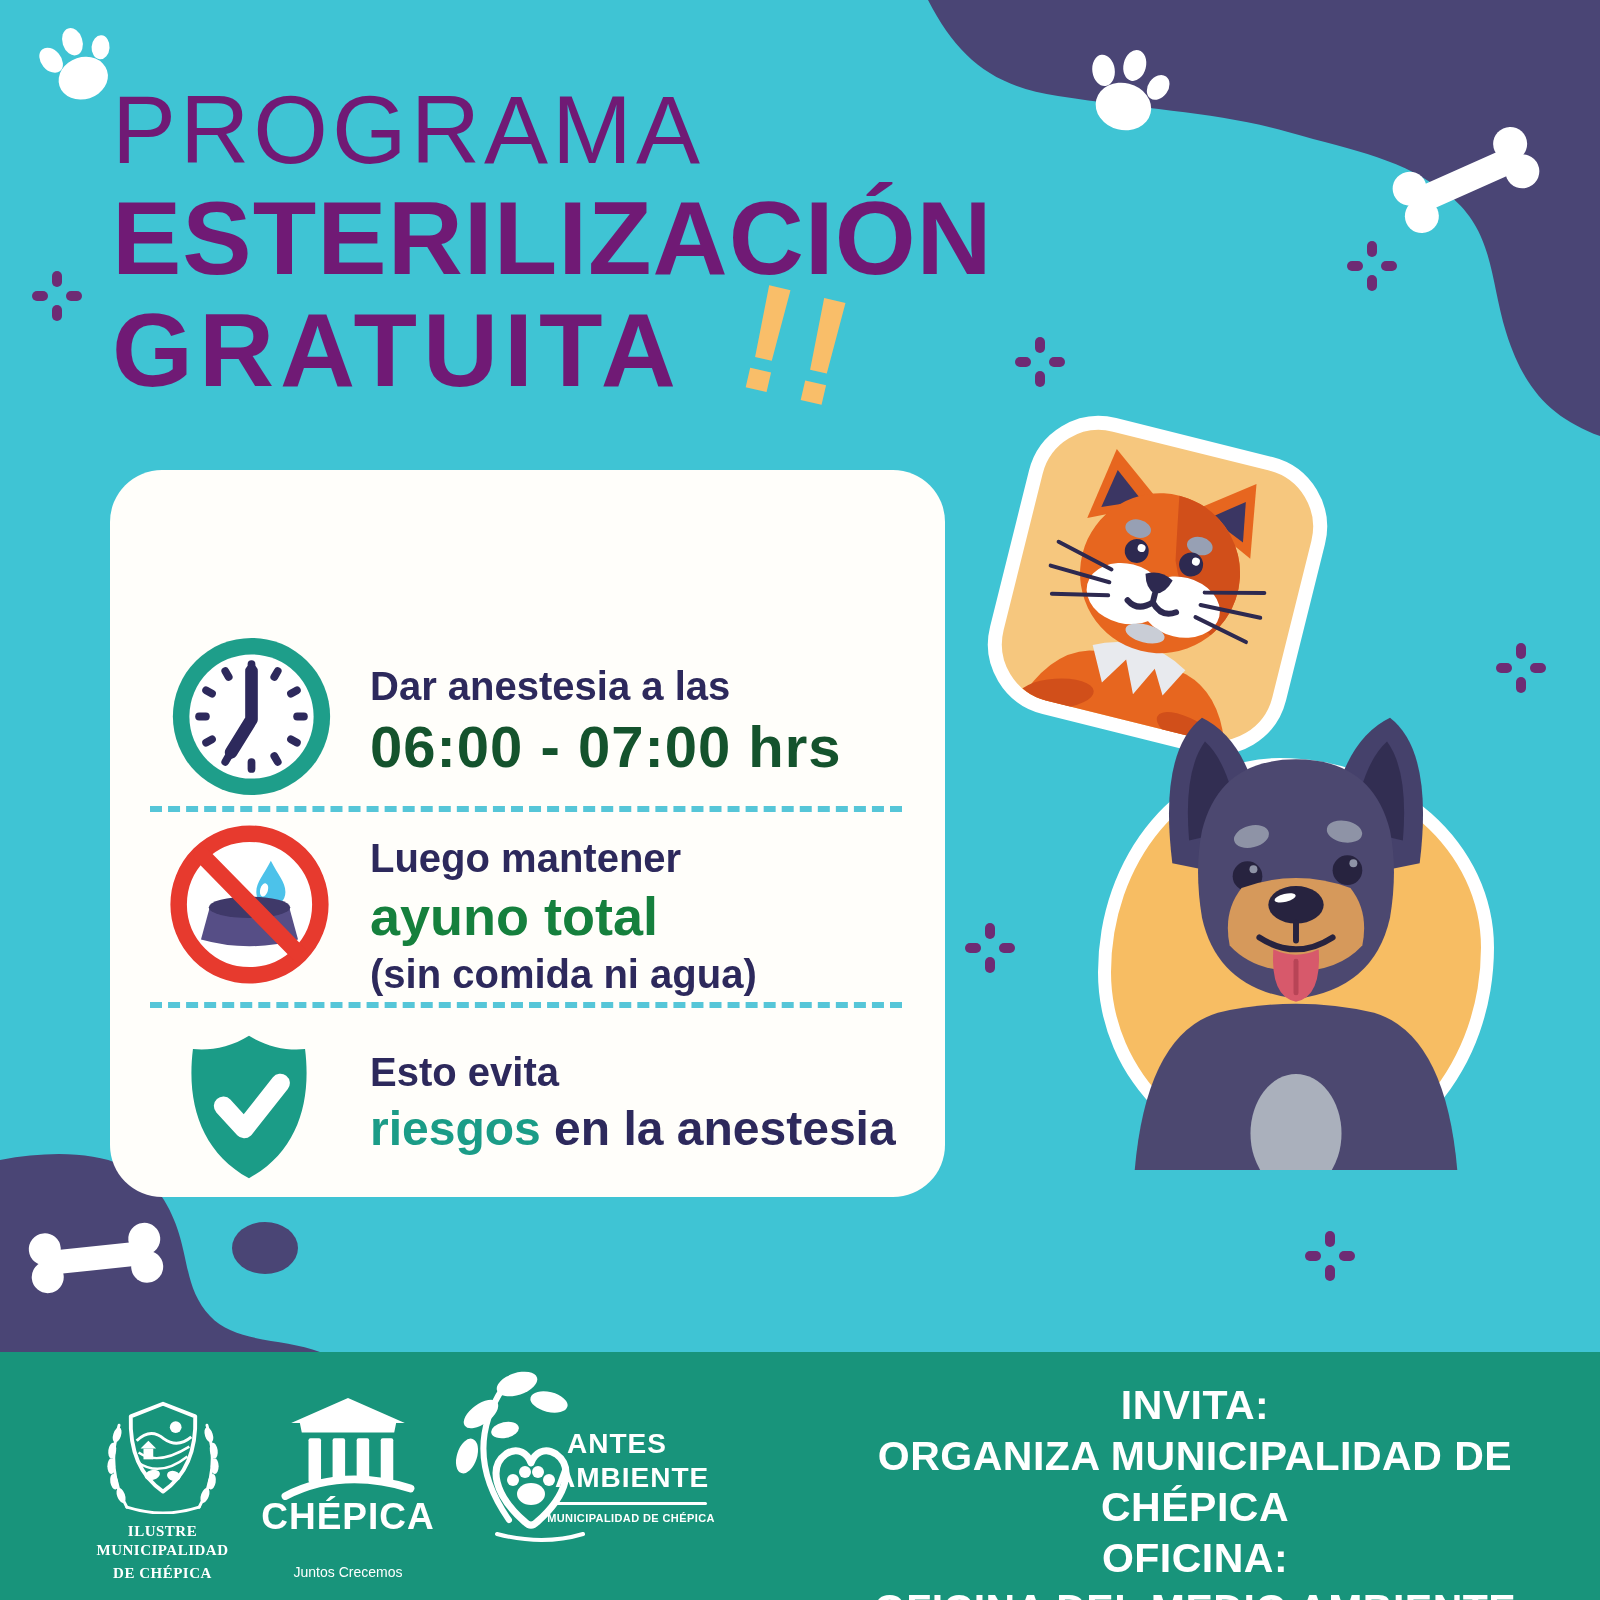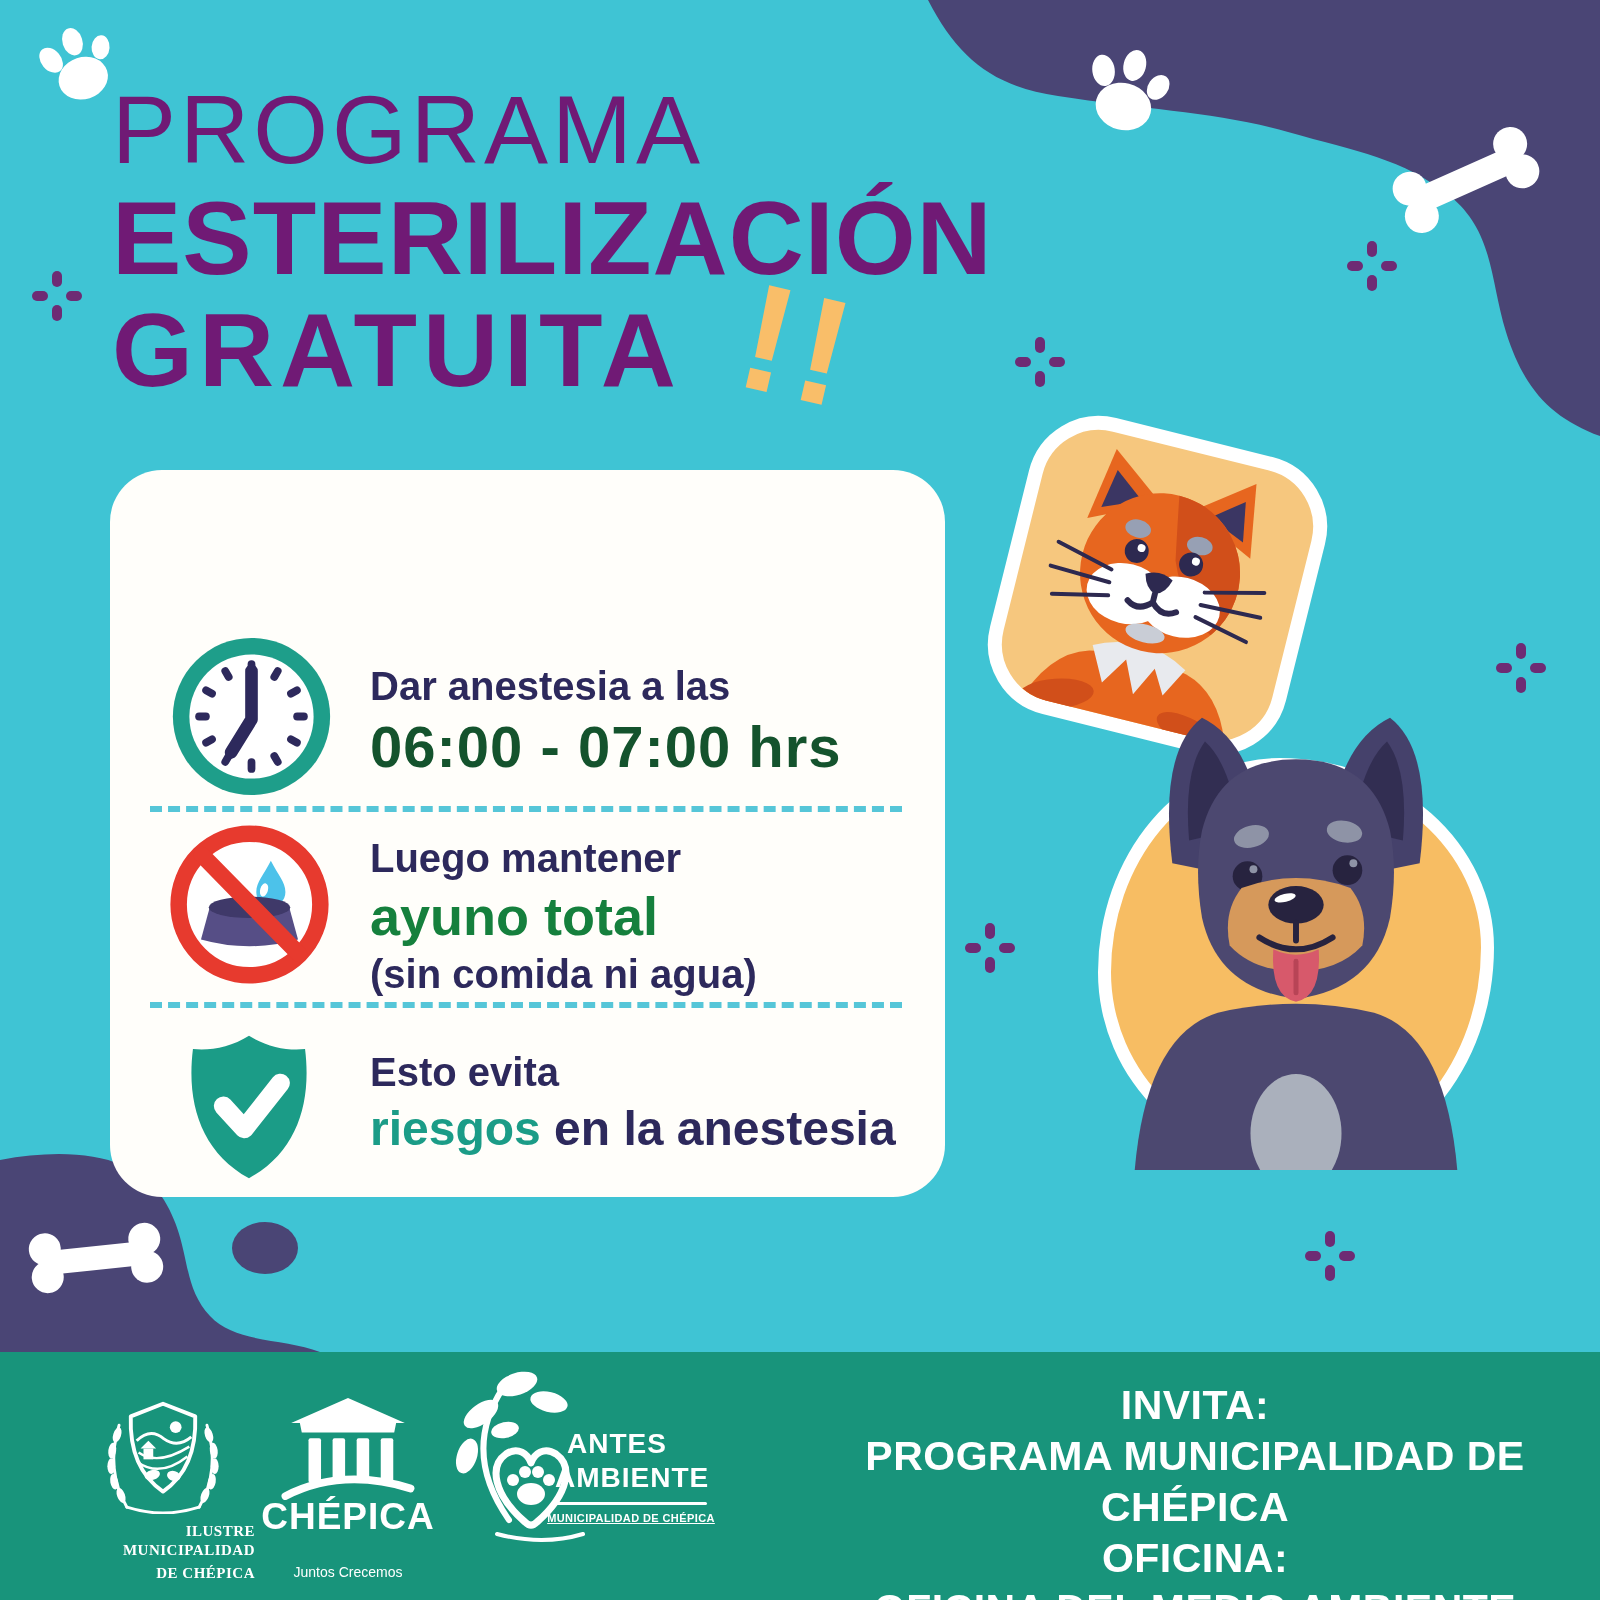--- a/index.html
+++ b/index.html
@@ -64,31 +64,31 @@
     position:absolute;left:0;top:1352px;width:1600px;height:248px;background:#18947b;
     color:#ffffff;
   }
   .credits{
     position:absolute;left:850px;top:28px;width:690px;text-align:center;
     font-weight:800;font-size:41px;line-height:51px;letter-spacing:0.5px;
   }
   .logo-muni{position:absolute;left:70px;top:40px;width:185px;text-align:center;}
   .logo-muni .cap{
     font-family:"Liberation Serif",serif;font-weight:700;font-size:15px;line-height:19px;
-    letter-spacing:0.5px;margin-top:4px;text-align:right;
+    letter-spacing:0.5px;margin-top:4px;
   }
   .logo-chep{position:absolute;left:258px;top:44px;width:180px;text-align:center;}
   .logo-chep .big{font-size:37px;font-weight:900;letter-spacing:1px;line-height:38px;margin-top:-6px;}
   .logo-chep .tag{font-size:14px;font-weight:500;line-height:24px;margin-top:24px;}
   .logo-env{position:absolute;left:445px;top:18px;width:280px;height:210px;}
   .logo-env svg{position:absolute;left:0;top:0;}
   .env-l1{position:absolute;left:122px;top:58px;font-size:28px;font-weight:800;letter-spacing:1px;}
   .env-l2{position:absolute;left:110px;top:92px;font-size:28px;font-weight:800;letter-spacing:1px;}
   .env-rule{position:absolute;left:110px;top:132px;width:152px;height:3px;background:#fff;border-radius:2px;}
-  .env-sub{position:absolute;left:96px;top:142px;width:180px;text-align:center;font-size:11px;font-weight:700;letter-spacing:0.4px;text-decoration:underline;}
+  .env-sub{position:absolute;left:96px;top:142px;width:180px;text-align:center;font-size:11px;font-weight:700;letter-spacing:0.4px;}
 </style>
 </head>
 <body>
 
 <div class="poster">
 
   <svg class="deco" width="1600" height="1600" viewBox="0 0 1600 1600">
 
     <path fill="#4a4575" d="M928,0 C958,58 992,86 1058,96 C1148,110 1218,112 1288,132 C1358,152 1402,158 1450,196 C1494,232 1490,280 1506,332 C1524,390 1552,418 1600,436 L1600,0 Z"></path>
 
@@ -345,19 +345,19 @@
         <path d="M52,164 Q98,176 138,164" fill="none" stroke="#ffffff" stroke-width="4" stroke-linecap="round"></path>
       </svg>
       <div class="env-l1">ANTES</div>
       <div class="env-l2">AMBIENTE</div>
       <div class="env-rule"></div>
       <div class="env-sub">MUNICIPALIDAD DE CHÉPICA</div>
     </div>
 
     <div class="credits">
       <div>INVITA:</div>
-      <div>PROGRAMA MUNICIPALIDAD DE CHÉPICA</div>
+      <div>ORGANIZA MUNICIPALIDAD DE CHÉPICA</div>
       <div>OFICINA:</div>
       <div>OFICINA DEL MEDIO AMBIENTE</div>
     </div>
   </div>
 
 </div>
 
 </body></html>

